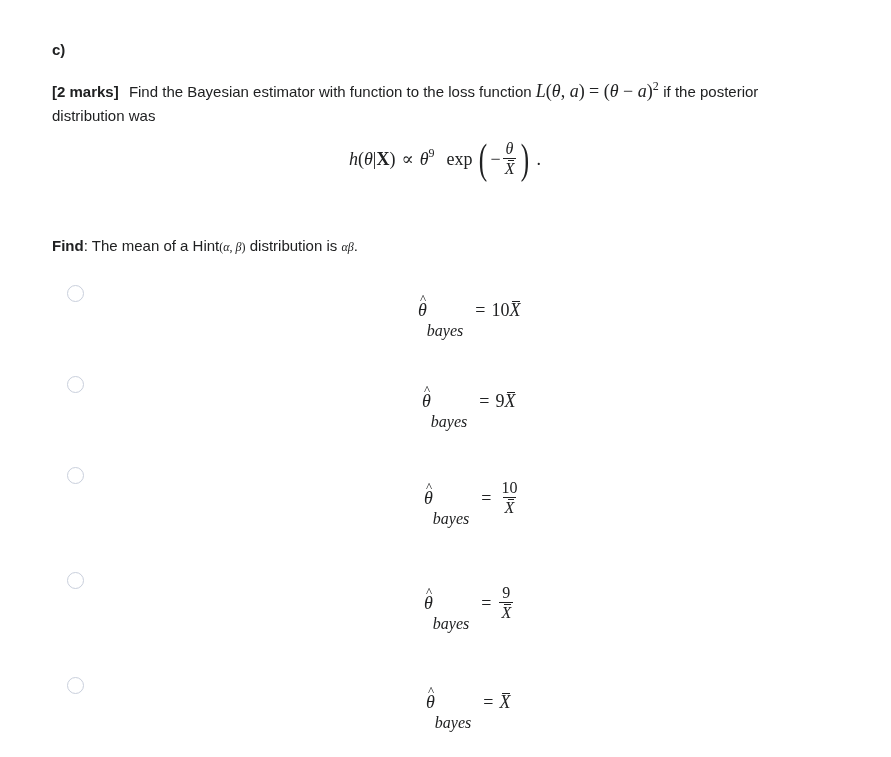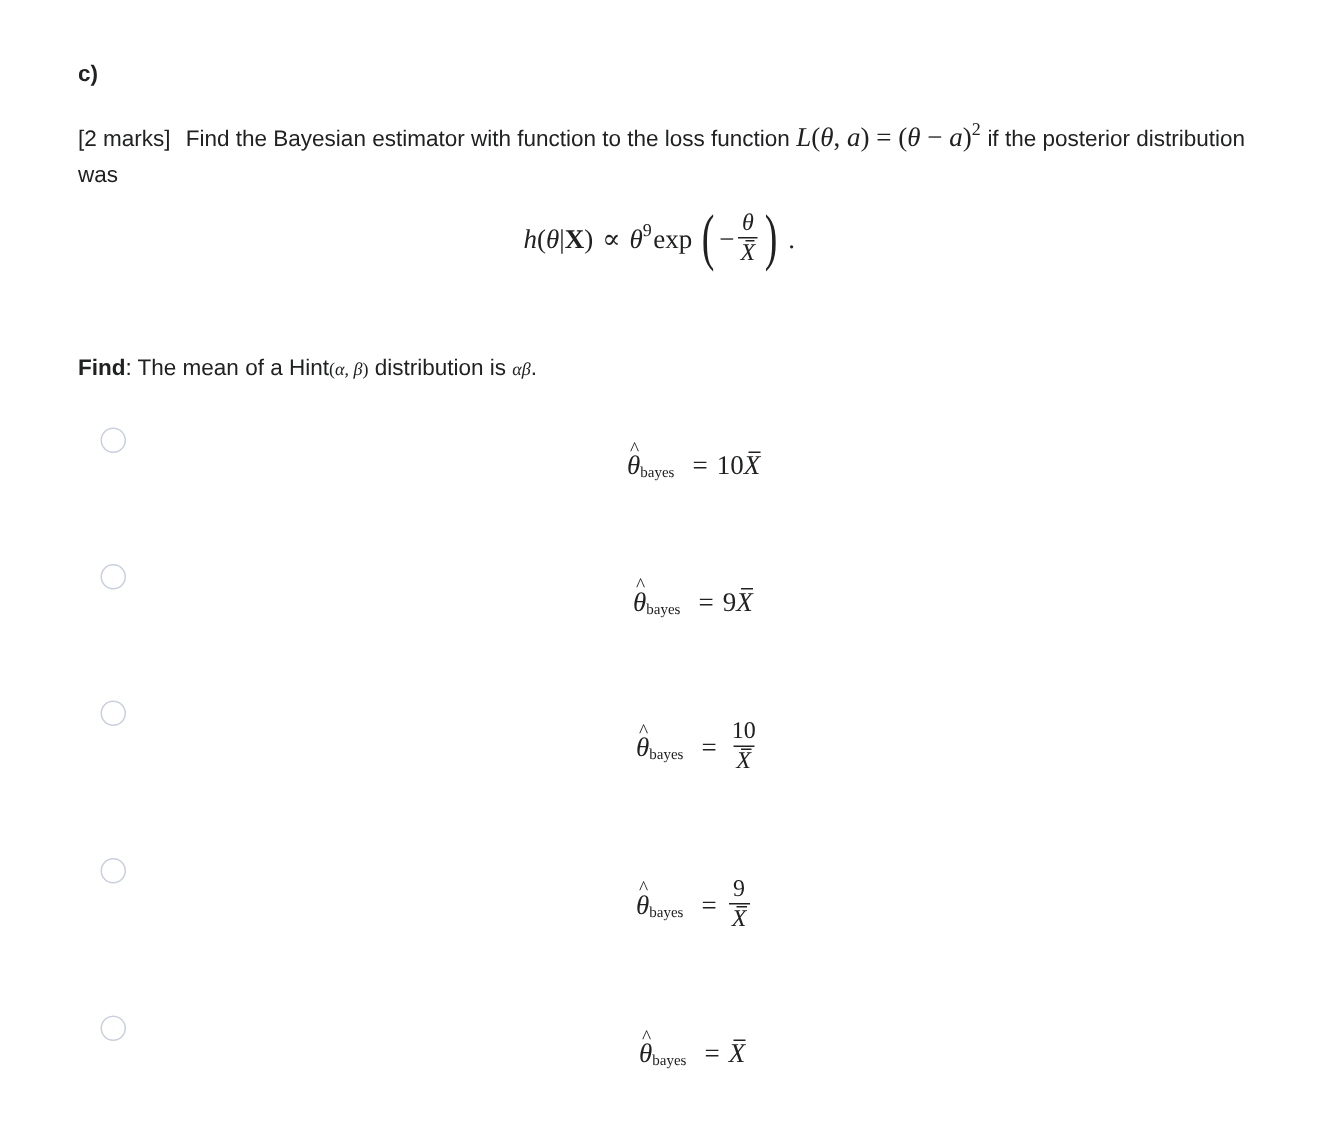--- a/index.html
+++ b/index.html
@@ -32,21 +32,21 @@
       font-weight: bold;
     }
     .question {
       position: absolute;
       left: 52px;
       top: 74px;
       width: 780px;
       font-size: 15px;
       line-height: 24px;
     }
-    .question .marks { font-weight: normal; margin-right: 6px; text-align: center; }
+    .question .marks { font-weight: bold; margin-right: 6px; text-align: center; }
     .question .math { font-size: 18px; margin-top: 24px; }
 
     .display-eq {
       position: absolute;
       left: 349px;
       top: 134px;
       height: 50px;
       display: flex;
       align-items: center;
       font-size: 18px;
@@ -128,24 +128,25 @@
     }
     .theta-hat::before {
       content: "^";
       position: absolute;
       left: 2px;
       top: -9px;
       font-size: 13px;
       font-style: normal;
     }
     .sub {
-      font-size: 10px;
-      position: relative;
-      top: 5px;
+      font-size: 16px;
+      position: relative;
+      top: 20px;
       margin-right: 6px;
+      font-style: italic;
     }
     .eqsign { margin: 0 6px; }
   </style>
 </head>
 <body>
 
 <div class="part-label sans">c)</div>
 
 <div class="question sans">
   <span class="marks">[2 marks]</span>
@@ -153,21 +154,21 @@
   <span class="math">
     <span class="it">L</span>(<span class="it">θ</span>, <span class="it">a</span>) = (<span class="it">θ</span> − <span class="it">a</span>)<sup style="font-size:12px">2</sup>
   </span>
   <span>if the posterior distribution was</span>
 </div>
 
 <div class="display-eq math">
   <span class="it">h</span>(<span class="it">θ</span>|<span class="bold">X</span>)
   <span style="margin:0 6px">∝</span>
   <span class="it">θ</span><sup style="font-size:12px;position:relative;top:-6px">9</sup>
-  <span style="margin-left:1px;margin-right:4px">exp</span>
+  <span style="margin-left:12px;margin-right:4px">exp</span>
   <span class="bigparen">(</span>
   <span>−</span>
   <span class="frac">
     <span class="num it">θ</span>
     <span class="den it"><span class="xbar">X</span></span>
   </span>
   <span class="bigparen">)</span>
   <span style="margin-left:4px">.</span>
 </div>
 

